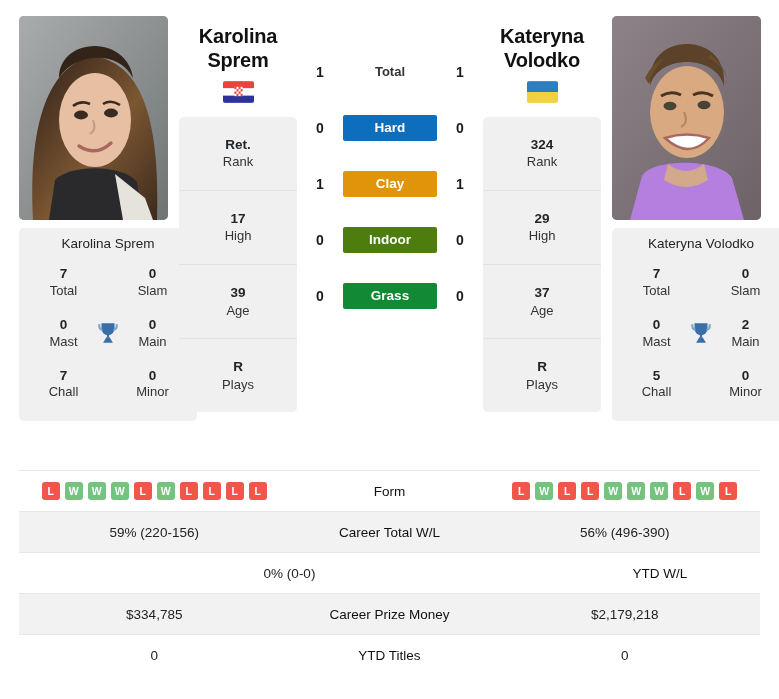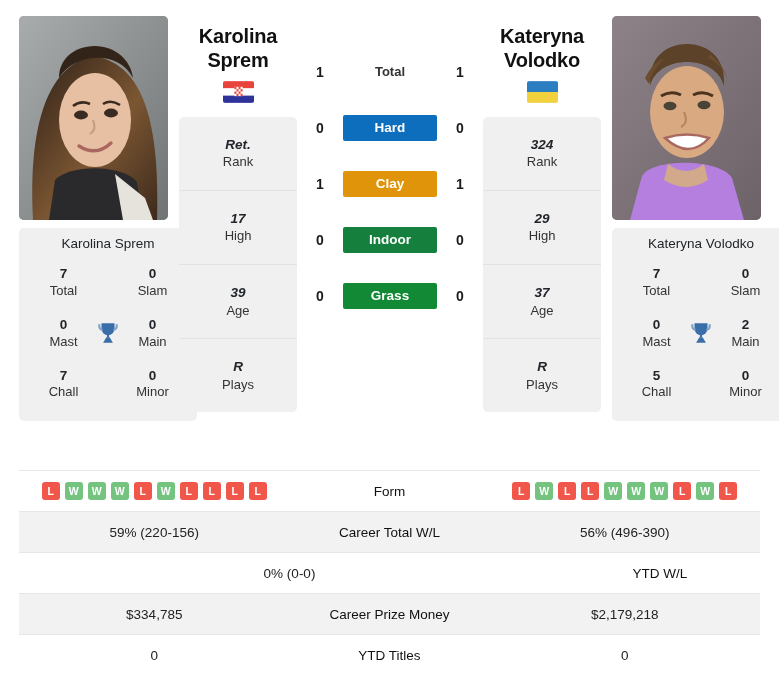--- a/index.html
+++ b/index.html
@@ -86,21 +86,21 @@
     background: #f0f0f0;
     border-radius: 5px;
     margin-top: 14px;
   }
   .rstat {
     text-align: center;
     padding: 19px 0 19px 0;
     border-bottom: 1px solid #e3e3e3;
   }
   .rstat:last-child { border-bottom: none; }
-  .rstat .v { font-size: 13.5px; font-weight: bold; color: #212529; line-height: 1.3; font-style: italic; }
+  .rstat .v { font-size: 13.5px; font-weight: bold; color: #212529; line-height: 1.3; }
   .rstat .k { font-size: 13px; color: #333; line-height: 1.35; }
 
   
   .surfaces { flex: 1 1 auto; padding-top: 58px; }
   .srow {
     display: flex;
     align-items: center;
     justify-content: center;
     height: 28px;
     margin-bottom: 28px;
@@ -286,21 +286,21 @@
       <div class="slabel" style="background:#0d6ebd">Hard</div>
       <div class="scount">0</div>
     </div>
     <div class="srow">
       <div class="scount">1</div>
       <div class="slabel" style="background:#e0940a">Clay</div>
       <div class="scount">1</div>
     </div>
     <div class="srow">
       <div class="scount">0</div>
-      <div class="slabel" style="background:#15803d">Indoor</div>
+      <div class="slabel" style="background:#4d7c0f">Indoor</div>
       <div class="scount">0</div>
     </div>
     <div class="srow">
       <div class="scount">0</div>
       <div class="slabel" style="background:#128a35">Grass</div>
       <div class="scount">0</div>
     </div>
   </div>
 
   <div class="player-inner right">

